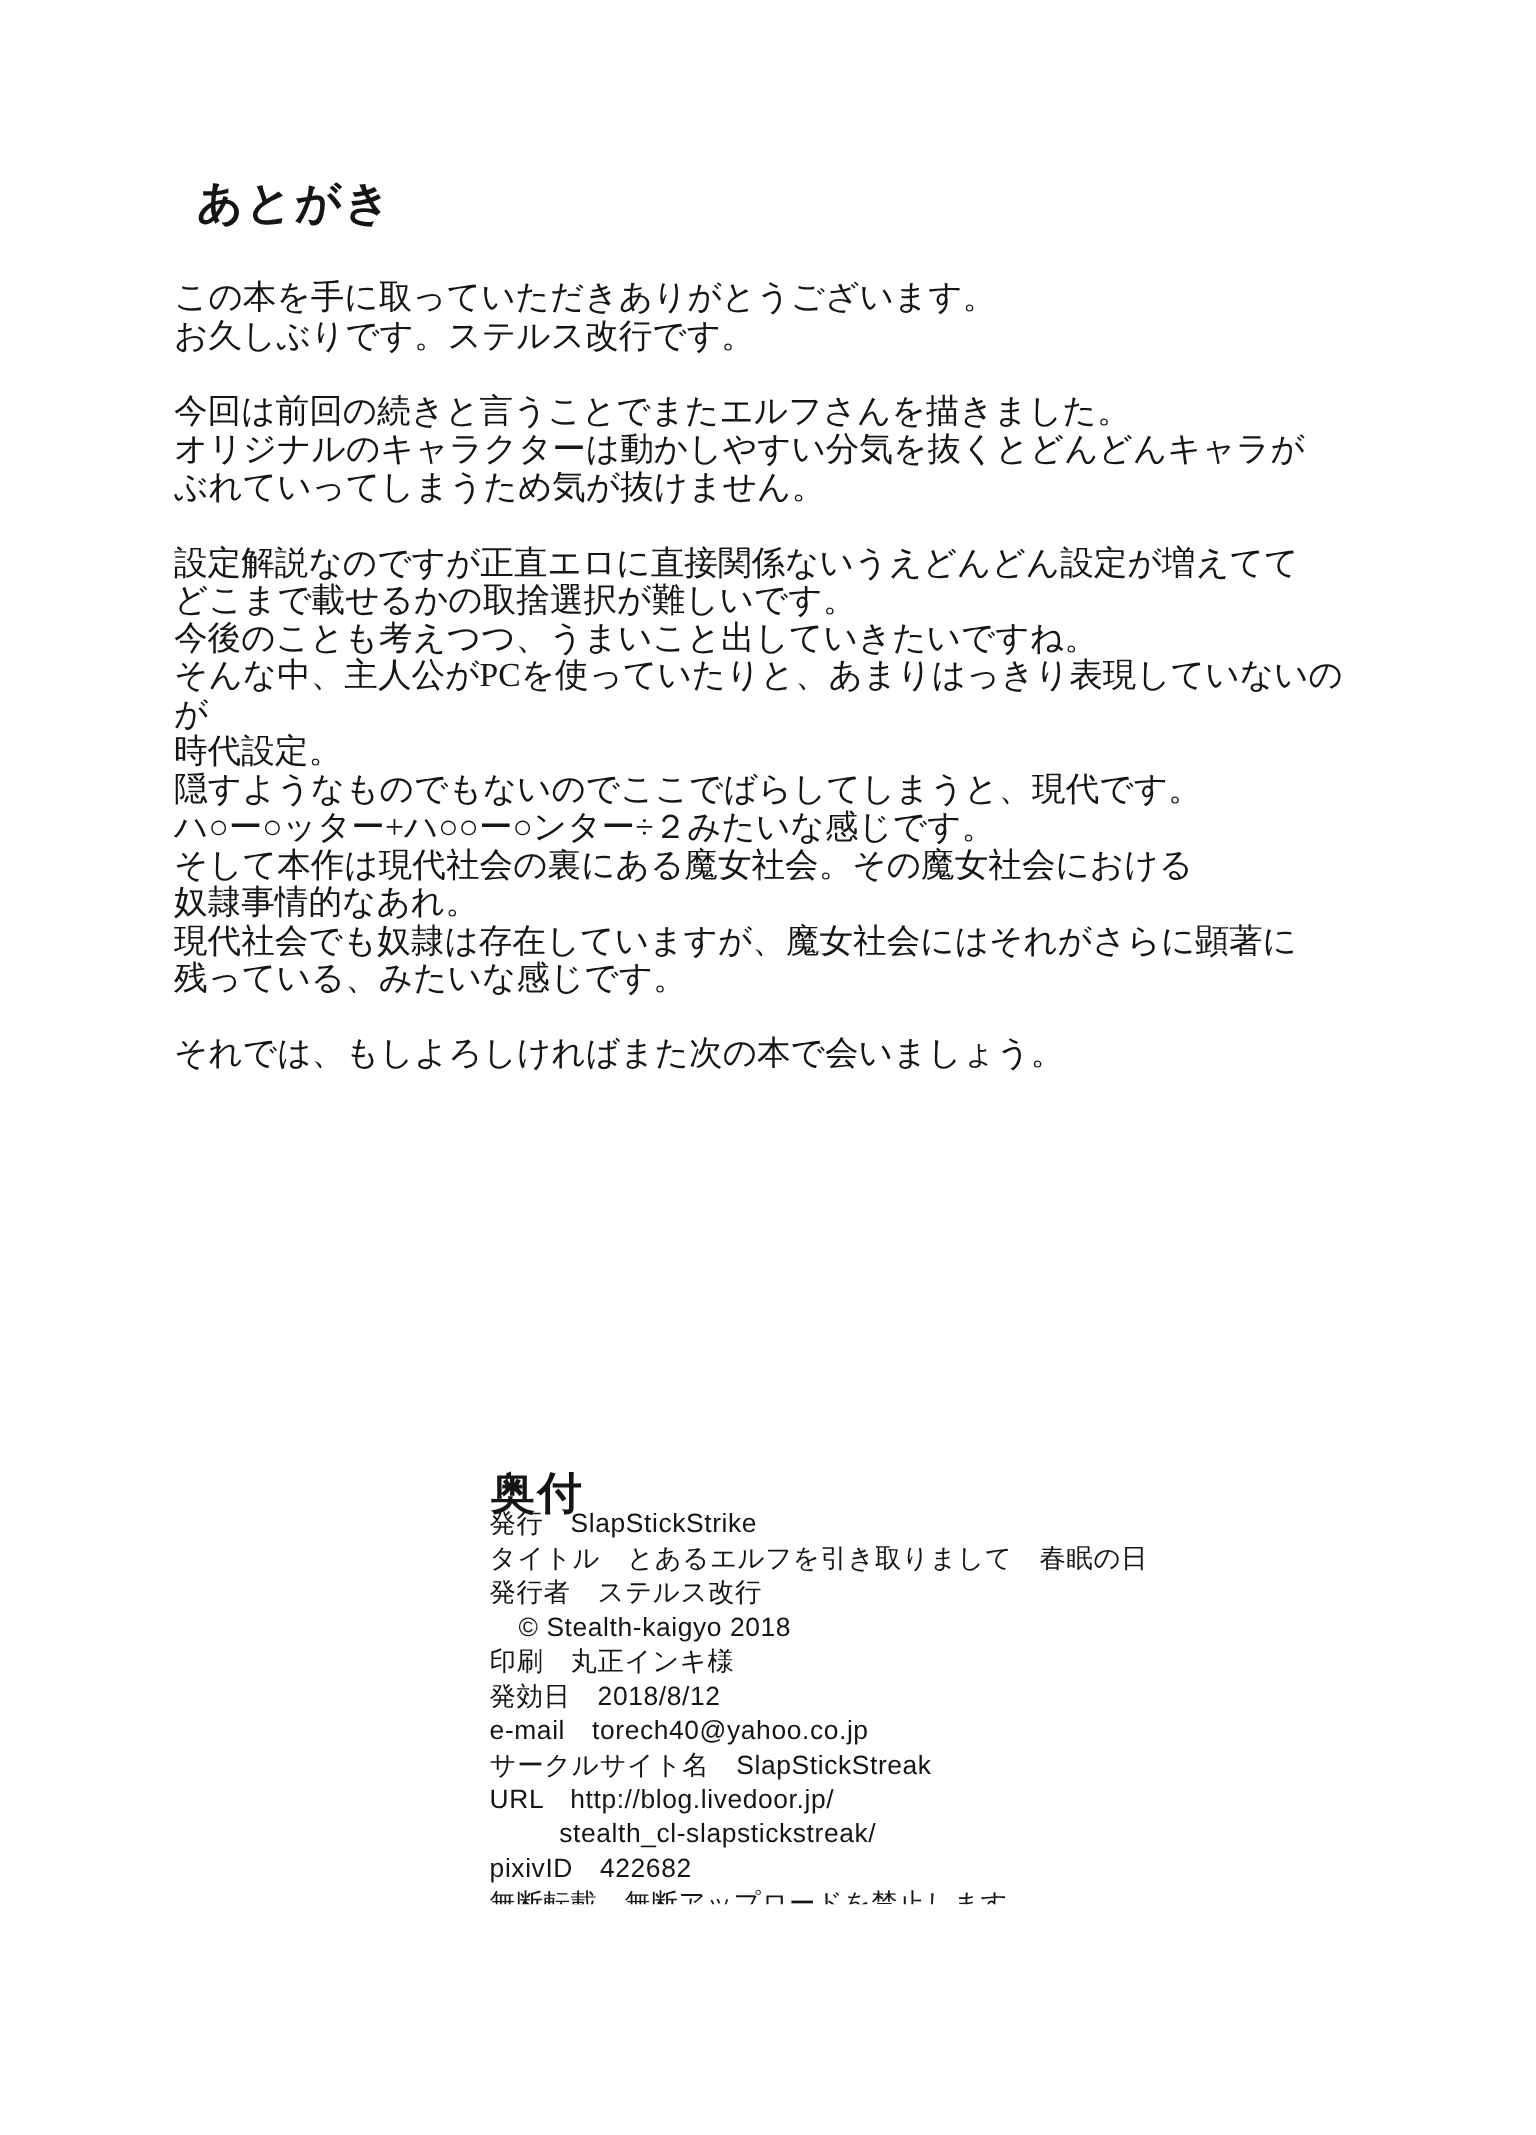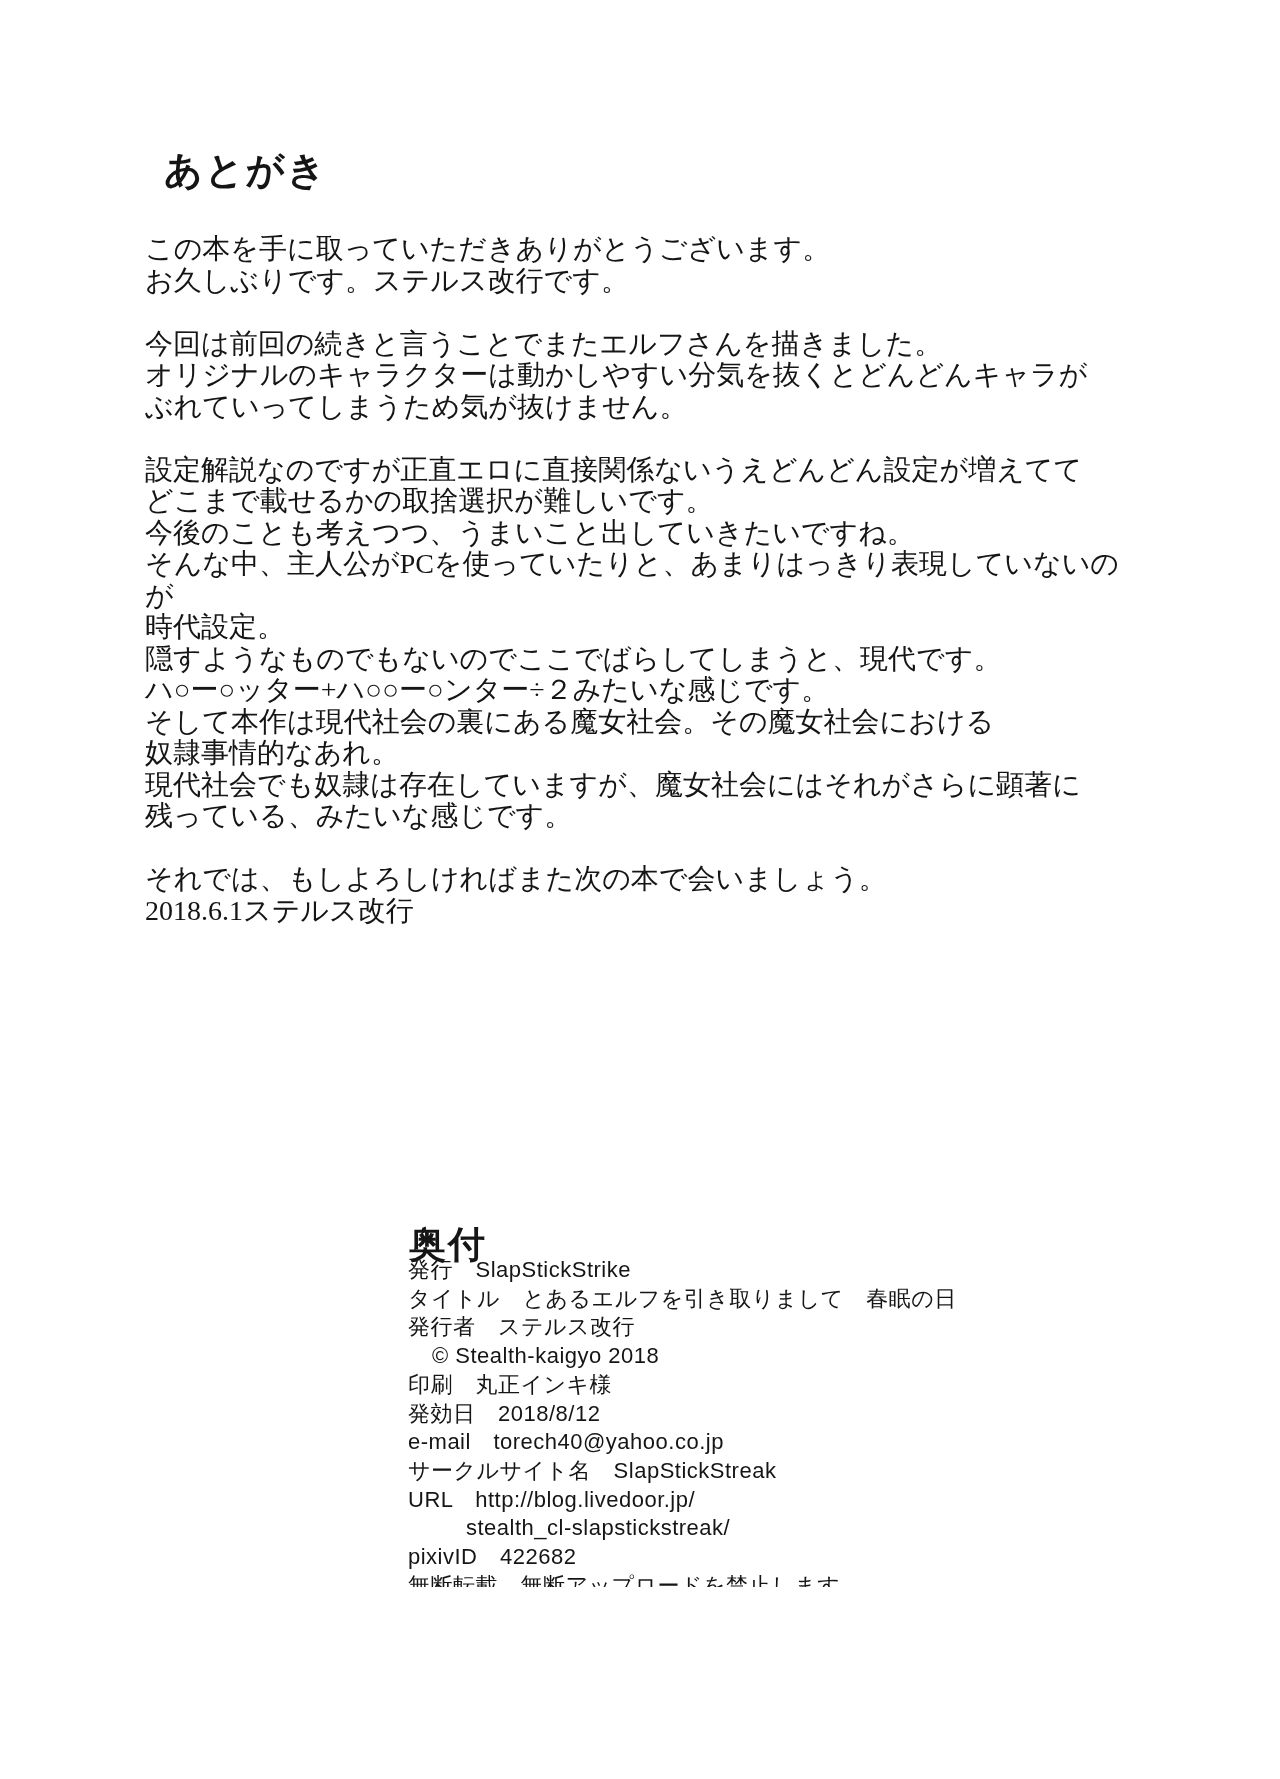--- a/index.html
+++ b/index.html
@@ -112,21 +112,20 @@
       <div class="line">隠すようなものでもないのでここでばらしてしまうと、現代です。</div>
       <div class="line">ハ○ー○ッター+ハ○○ー○ンター÷２みたいな感じです。</div>
       <div class="line">そして本作は現代社会の裏にある魔女社会。その魔女社会における</div>
       <div class="line">奴隷事情的なあれ。</div>
       <div class="line">現代社会でも奴隷は存在していますが、魔女社会にはそれがさらに顕著に</div>
       <div class="line">残っている、みたいな感じです。</div>
     </div>
 
     <div class="para">
       <div class="line">それでは、もしよろしければまた次の本で会いましょう。</div>
-      <div class="line">2018.6.1ステルス改行</div>
     </div>
 
   </div>
 
   <h2 class="colophon-heading">奥付</h2>
 
   <div class="colophon-body">
     <div class="c-line">発行　SlapStickStrike</div>
     <div class="c-line">タイトル　とあるエルフを引き取りまして　春眠の日</div>
     <div class="c-line">発行者　ステルス改行</div>

